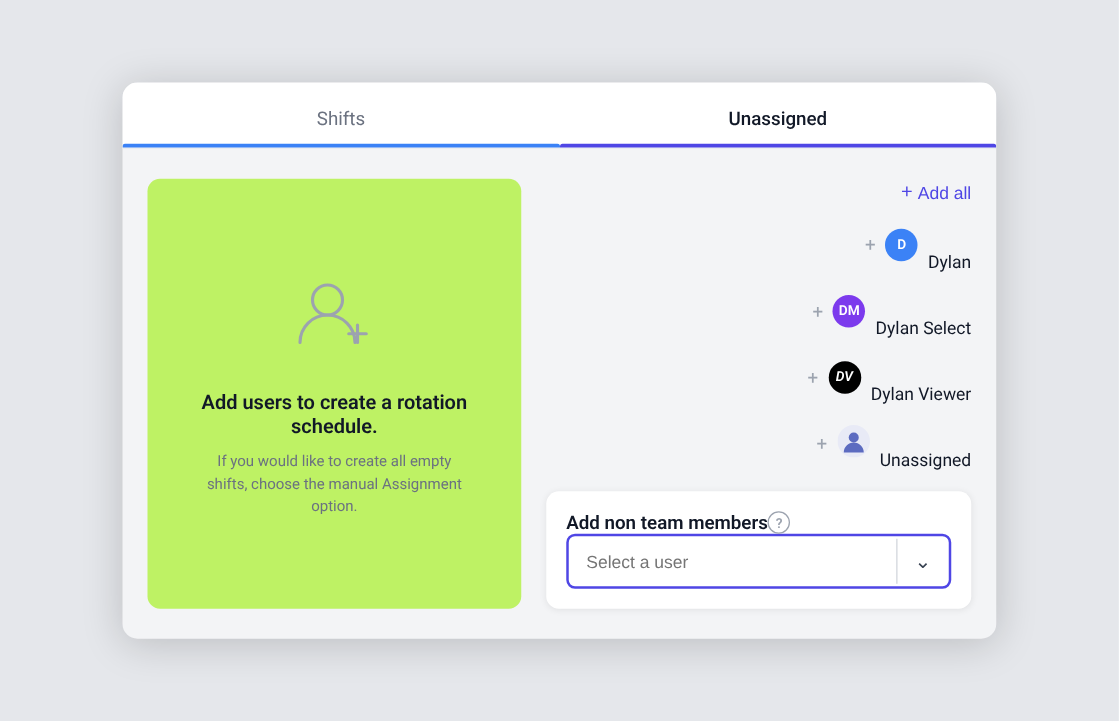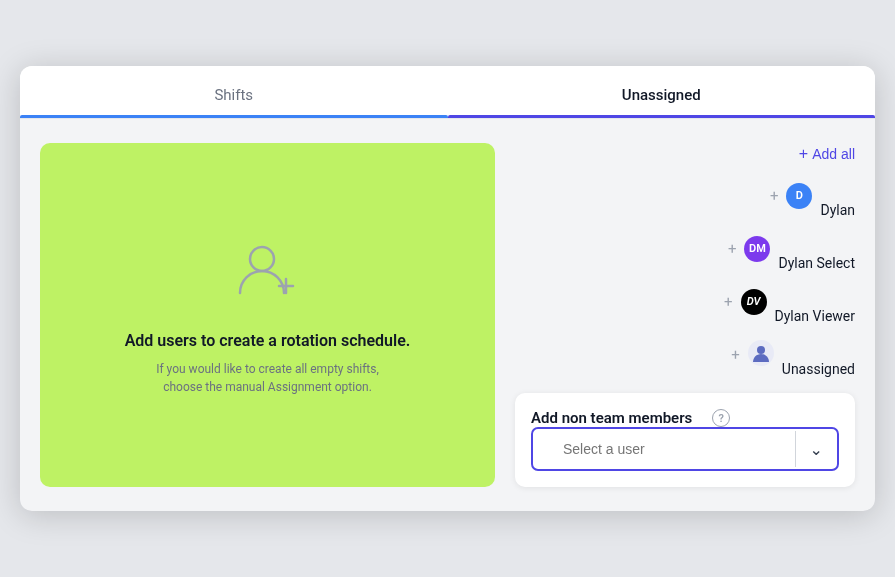--- a/index.html
+++ b/index.html
@@ -7,21 +7,21 @@
     body {
       background: #e5e7eb;
       display: flex;
       align-items: center;
       justify-content: center;
       min-height: 100vh;
       font-family: -apple-system, BlinkMacSystemFont, 'Segoe UI', Roboto, sans-serif;
     }
 
     .window {
-      width: 855px;
+      width: 699px;
       background: #f3f4f6;
       border-radius: 12px;
       box-shadow: 0 4px 32px rgba(0,0,0,0.18);
       overflow: hidden;
       padding-bottom: 24px;
     }
 
     
     .tabs {
       display: flex;
@@ -187,21 +187,21 @@
     .non-team-card {
       background: #fff;
       border-radius: 10px;
       padding: 16px;
       box-shadow: 0 1px 6px rgba(0,0,0,0.08);
     }
 
     .non-team-title {
       display: flex;
       align-items: center;
-      gap: 20px;
+      gap: 0;
       font-size: 15px;
       font-weight: 600;
       color: #111827;
     }
 
     .help-icon {
       width: 18px;
       height: 18px;
       border-radius: 50%;
       border: 1.5px solid #9ca3af;
@@ -214,21 +214,20 @@
       cursor: pointer;
     }
 
     .select-user-wrapper {
       display: flex;
       align-items: center;
       border: 2px solid #4f46e5;
       border-radius: 7px;
       overflow: hidden;
       background: #fff;
-      padding-left: 16px;
     }
 
     .select-user-input {
       flex: 1;
       padding: 12px 14px;
       font-size: 14px;
       color: #9ca3af;
       border: none;
       outline: none;
       background: transparent;

